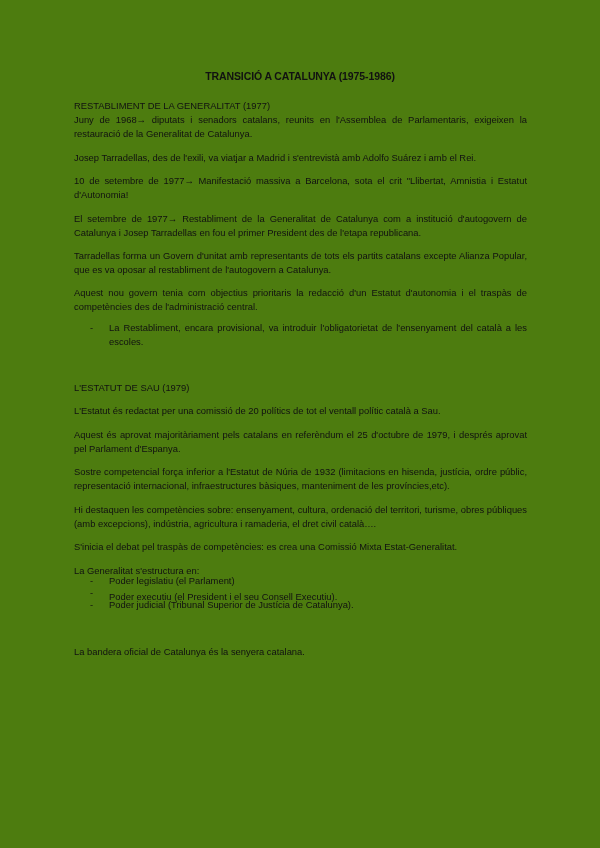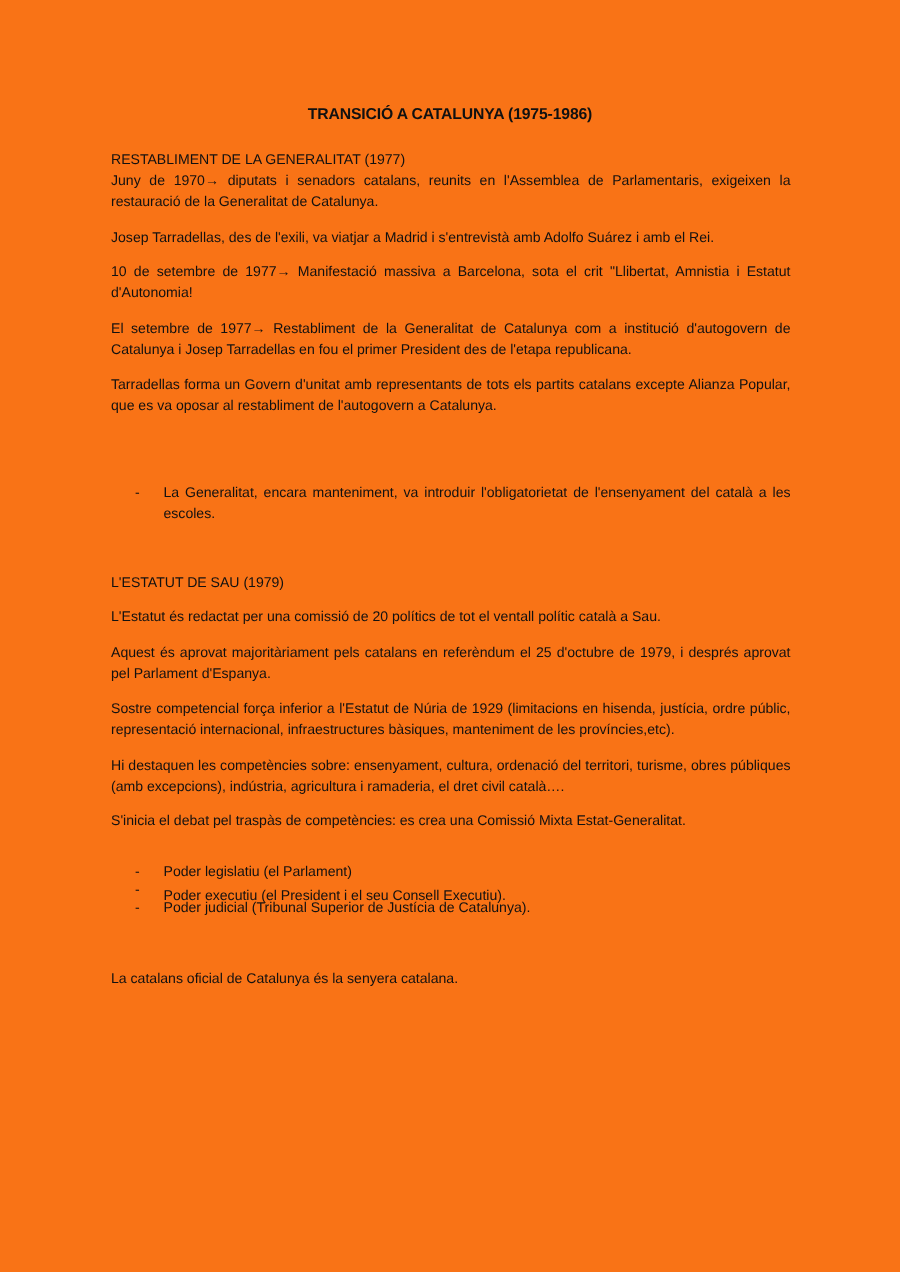--- a/index.html
+++ b/index.html
@@ -1,50 +1,52 @@
 <!DOCTYPE html>
 <html><head>
 <meta charset="utf-8">
 <style>
   html, body { margin:0; padding:0; background:#ffffff; }
   body { width:600px; height:848px; position:relative; overflow:hidden;
          font-family:"Liberation Sans", sans-serif; color:#111; }
-  .page { position:absolute; left:0; top:0; width:600px; height:848px; background:#f97316; }
+  .page { position:absolute; left:0; top:0; width:600px; height:848px; background:#4d7c0f; }
   .title { position:absolute; left:0; width:600px; top:70px; text-align:center;
            font-weight:bold; font-size:10.5px; letter-spacing:-0.1px; }
   .blk { position:absolute; left:74px; width:453px; font-size:9.4px; line-height:14px;
          text-align:justify; text-align-last:left; }
   .blk.left { text-align:center; }
   .bul { position:absolute; font-size:9.4px; line-height:14px; }
   .dash { position:absolute; left:90px; font-size:9.4px; line-height:14px; }
   .bul-text { left:109px; width:418px; text-align:justify; text-align-last:left; }
 </style>
 </head>
 <body>
 
 <div class="page">
   <div class="title">TRANSICIÓ A CATALUNYA (1975-1986)</div>
 
   <div class="blk left" style="top:99px">RESTABLIMENT DE LA GENERALITAT (1977)</div>
-  <div class="blk" style="top:113px">Juny de 1970→ diputats i senadors catalans, reunits en l'Assemblea de Parlamentaris, exigeixen la restauració de la Generalitat de Catalunya.</div>
+  <div class="blk" style="top:113px">Juny de 1968→ diputats i senadors catalans, reunits en l'Assemblea de Parlamentaris, exigeixen la restauració de la Generalitat de Catalunya.</div>
   <div class="blk" style="top:151px">Josep Tarradellas, des de l'exili, va viatjar a Madrid i s'entrevistà amb Adolfo Suárez i amb el Rei.</div>
   <div class="blk" style="top:174px">10 de setembre de 1977→ Manifestació massiva a Barcelona, sota el crit "Llibertat, Amnistia i Estatut d'Autonomia!</div>
   <div class="blk" style="top:212px">El setembre de 1977→ Restabliment de la Generalitat de Catalunya com a institució d'autogovern de Catalunya i Josep Tarradellas en fou el primer President des de l'etapa republicana.</div>
   <div class="blk" style="top:249px">Tarradellas forma un Govern d'unitat amb representants de tots els partits catalans excepte Alianza Popular, que es va oposar al restabliment de l'autogovern a Catalunya.</div>
+  <div class="blk" style="top:286px">Aquest nou govern tenia com objectius prioritaris la redacció d'un Estatut d'autonomia i el traspàs de competències des de l'administració central.</div>
   <div class="dash" style="top:321px">-</div>
-  <div class="bul bul-text" style="top:321px">La Generalitat, encara manteniment, va introduir l'obligatorietat de l'ensenyament del català a les escoles.</div>
+  <div class="bul bul-text" style="top:321px">La Restabliment, encara provisional, va introduir l'obligatorietat de l'ensenyament del català a les escoles.</div>
 
   <div class="blk left" style="top:381px">L'ESTATUT DE SAU (1979)</div>
   <div class="blk" style="top:404px">L'Estatut és redactat per una comissió de 20 polítics de tot el ventall polític català a Sau.</div>
   <div class="blk" style="top:428px">Aquest és aprovat majoritàriament pels catalans en referèndum el 25 d'octubre de 1979, i després aprovat pel Parlament d'Espanya.</div>
-  <div class="blk" style="top:465px">Sostre competencial força inferior a l'Estatut de Núria de 1929 (limitacions en hisenda, justícia, ordre públic, representació internacional, infraestructures bàsiques, manteniment de les províncies,etc).</div>
+  <div class="blk" style="top:465px">Sostre competencial força inferior a l'Estatut de Núria de 1932 (limitacions en hisenda, justícia, ordre públic, representació internacional, infraestructures bàsiques, manteniment de les províncies,etc).</div>
   <div class="blk" style="top:540px">S'inicia el debat pel traspàs de competències: es crea una Comissió Mixta Estat-Generalitat.</div>
   <div class="blk" style="top:503px">Hi destaquen les competències sobre: ensenyament, cultura, ordenació del territori, turisme, obres públiques (amb excepcions), indústria, agricultura i ramaderia, el dret civil català….</div>
+  <div class="blk left" style="top:564px">La Generalitat s'estructura en:</div>
 
   <div class="dash" style="top:574px">-</div>
   <div class="bul bul-text" style="top:574px">Poder legislatiu (el Parlament)</div>
   <div class="dash" style="top:586px">-</div>
   <div class="bul bul-text" style="top:590px">Poder executiu (el President i el seu Consell Executiu).</div>
   <div class="dash" style="top:598px">-</div>
   <div class="bul bul-text" style="top:598px">Poder judicial (Tribunal Superior de Justícia de Catalunya).</div>
 
-  <div class="blk left" style="top:645px">La catalans oficial de Catalunya és la senyera catalana.</div>
+  <div class="blk left" style="top:645px">La bandera oficial de Catalunya és la senyera catalana.</div>
 </div>
 
 </body></html>

